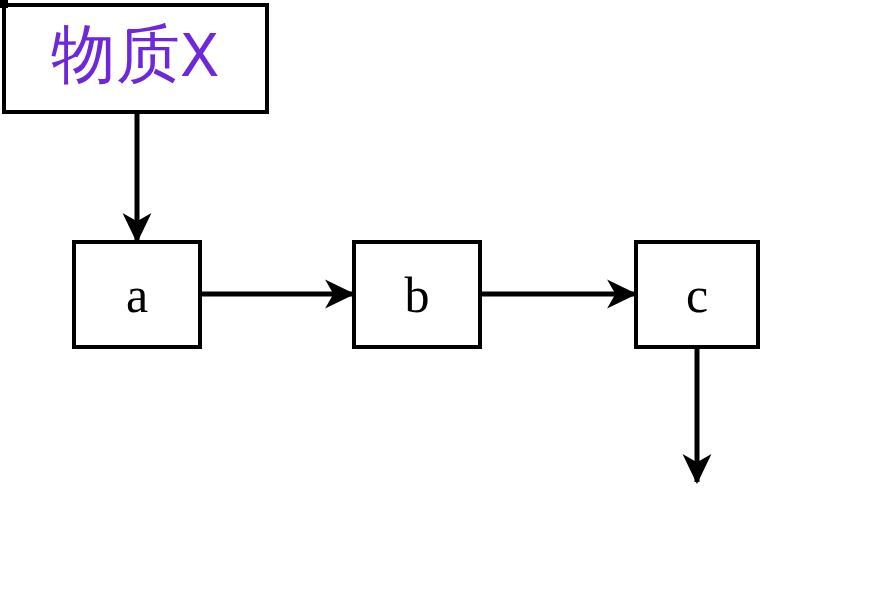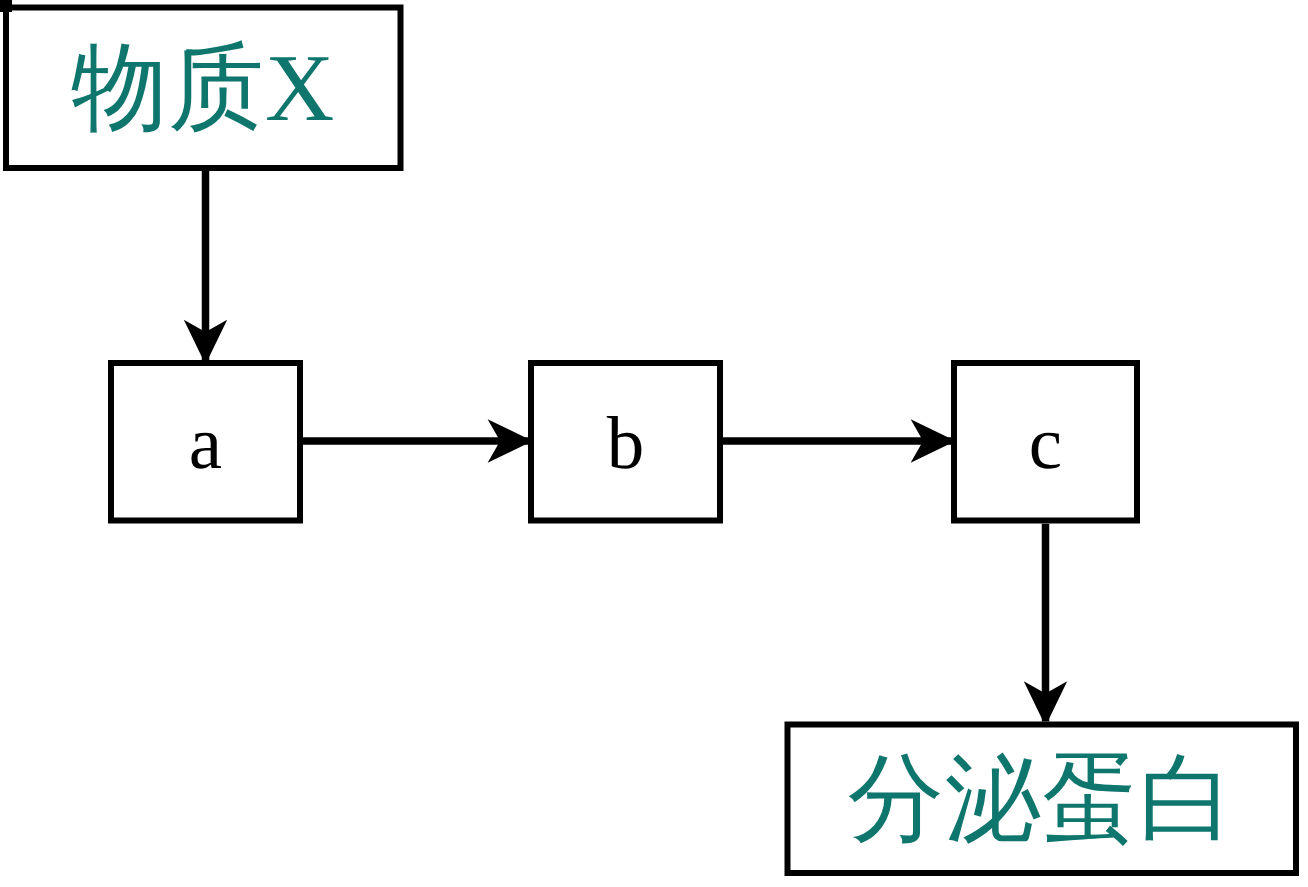--- a/index.html
+++ b/index.html
@@ -36,23 +36,23 @@
     justify-content: center;
     line-height: 1;
   }
   .compartment {
     position: absolute;
     box-sizing: border-box;
     border: 4px solid #000000;
     background: #ffffff;
   }
   .label-cjk {
-    font-family: Liberation Serif, serif;
+    font-family: Liberation Mono, monospace;
     font-size: 64px;
-    color: #0f766e;
+    color: #6d28d9;
     white-space: nowrap;
     letter-spacing: 0.01em;
   }
   .label-latin {
     font-family: "Liberation Serif", "DejaVu Serif", serif;
     font-size: 50px;
     color: #000000;
     white-space: nowrap;
   }
   .substance-x {
@@ -103,17 +103,14 @@
   </div>
 
   <div class="node-box step-b">
     <span class="label-latin">b</span>
   </div>
 
   <div class="node-box step-c">
     <span class="label-latin">c</span>
   </div>
 
-  <div class="node-box product">
-    <span class="label-cjk">分泌蛋白</span>
-  </div>
 
 </div>
 
 </body></html>

